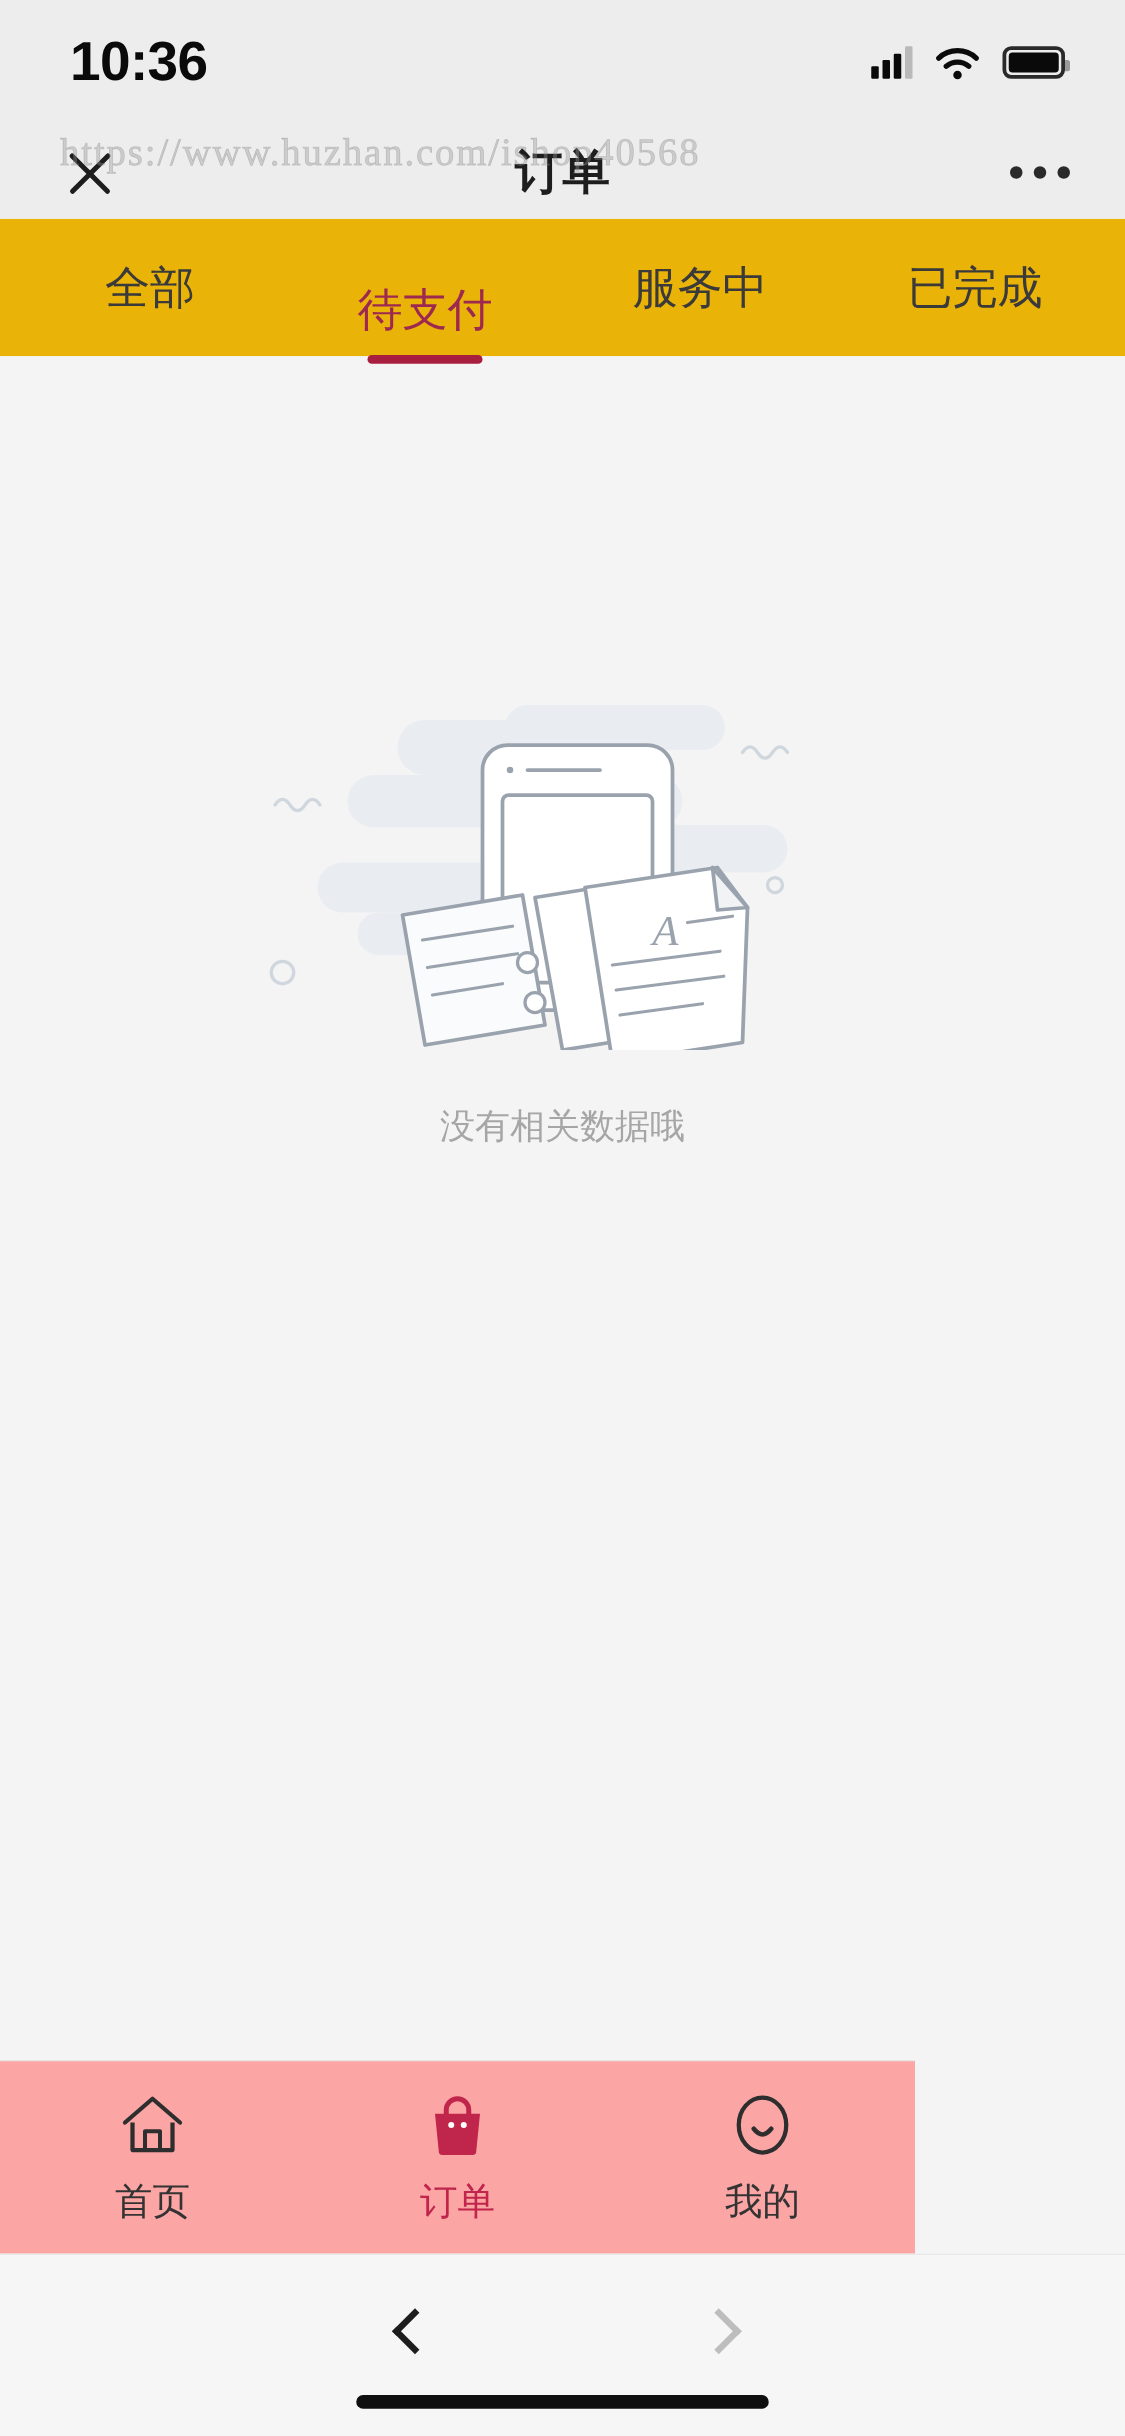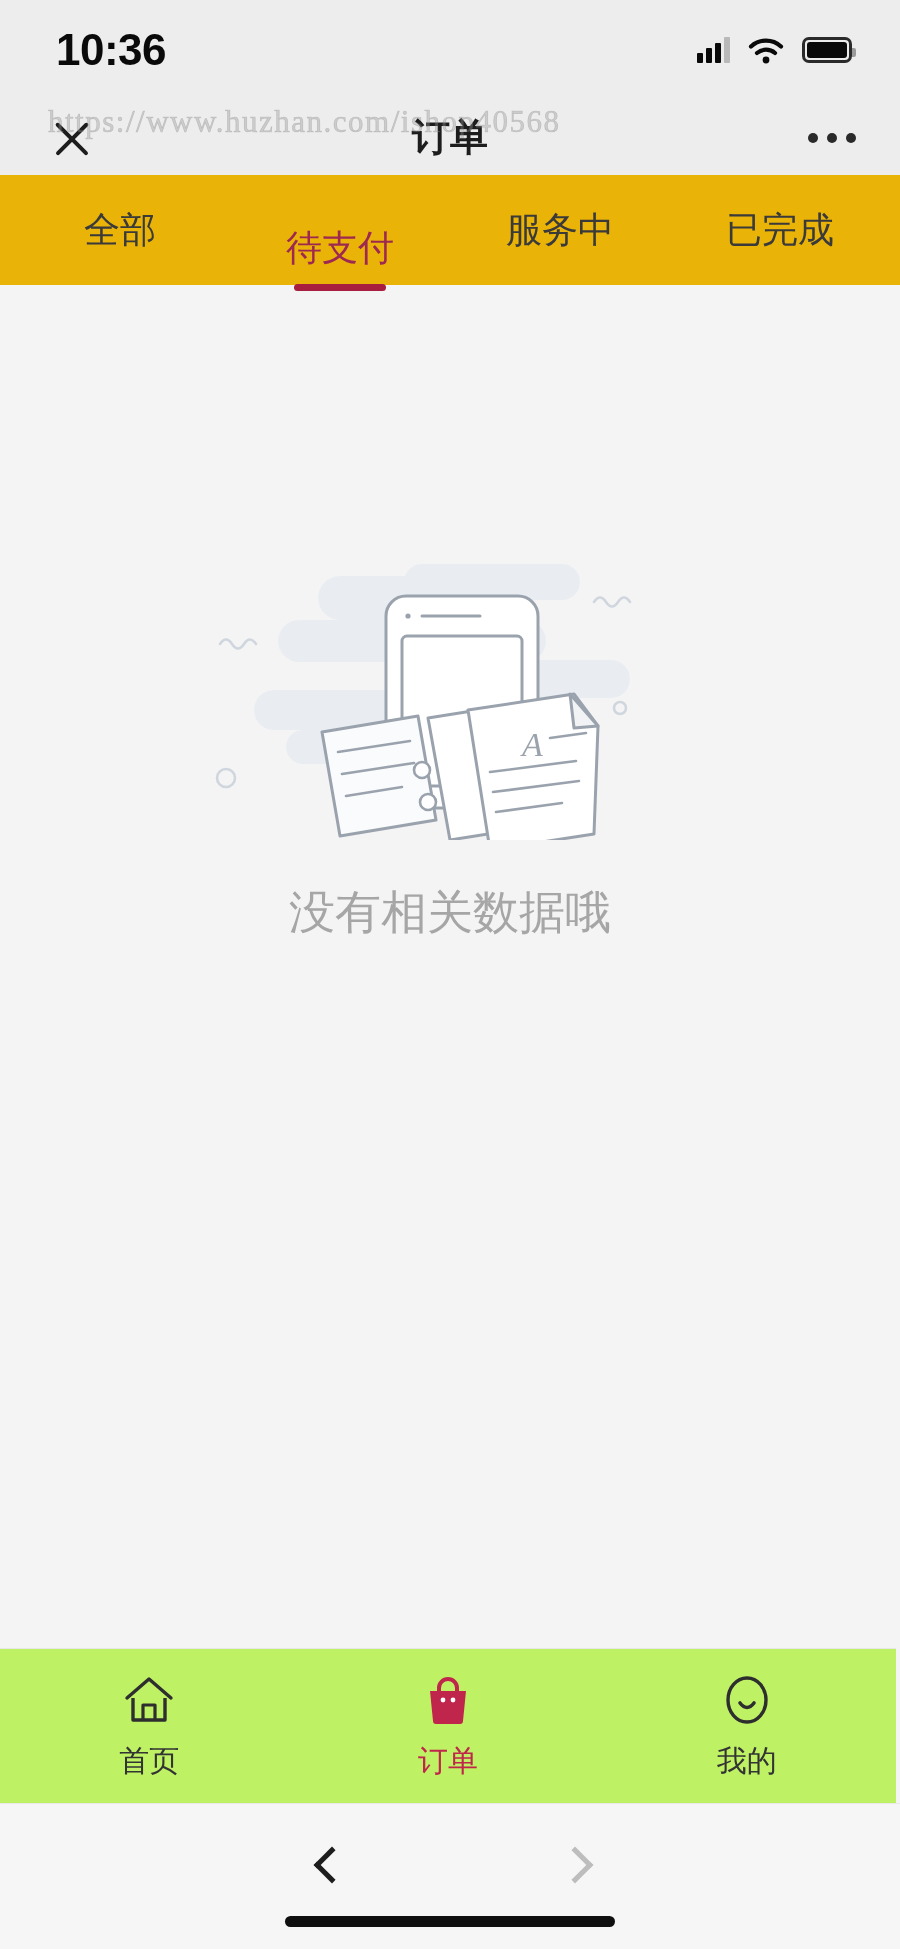--- a/index.html
+++ b/index.html
@@ -79,26 +79,26 @@
     width:92px; height:7px; background:#a81e3e; border-radius:4px;
   }
 
   
   .content {
     height:1200px; background:#f4f4f4;
     display:flex; flex-direction:column;
     align-items:center; padding-top:255px;
   }
   .empty-illus { width:520px; height:300px; position:relative; }
-  .empty-text { margin-top:42px; font-size:46px; color:#a6a6a6; }
+  .empty-text { margin-top:42px; font-size:28px; color:#a6a6a6; }
 
   
   .tabbar {
-    position:absolute; left:0; bottom:146px; width:896px; height:155px;
-    background:#bef264; border-top:1px solid #e6e6e6;
+    position:absolute; left:0; bottom:146px; width:732px; height:155px;
+    background:#fca5a5; border-top:1px solid #e6e6e6;
     display:flex; align-items:center;
   }
   .tabitem {
     flex:1; display:flex; flex-direction:column;
     align-items:center; gap:12px; cursor:pointer;
   }
   .tabitem .ti-label { font-size:30px; color:#333333; }
   .tabitem.active .ti-label { color:#c0254b; }
   .ti-icon { width:60px; height:58px; display:flex; align-items:center; justify-content:center; }
 

